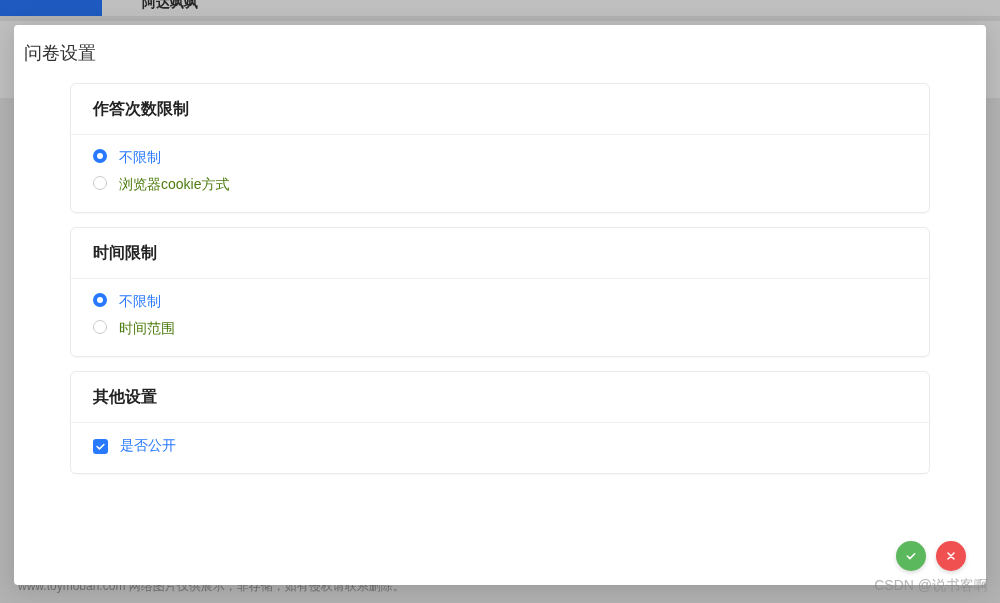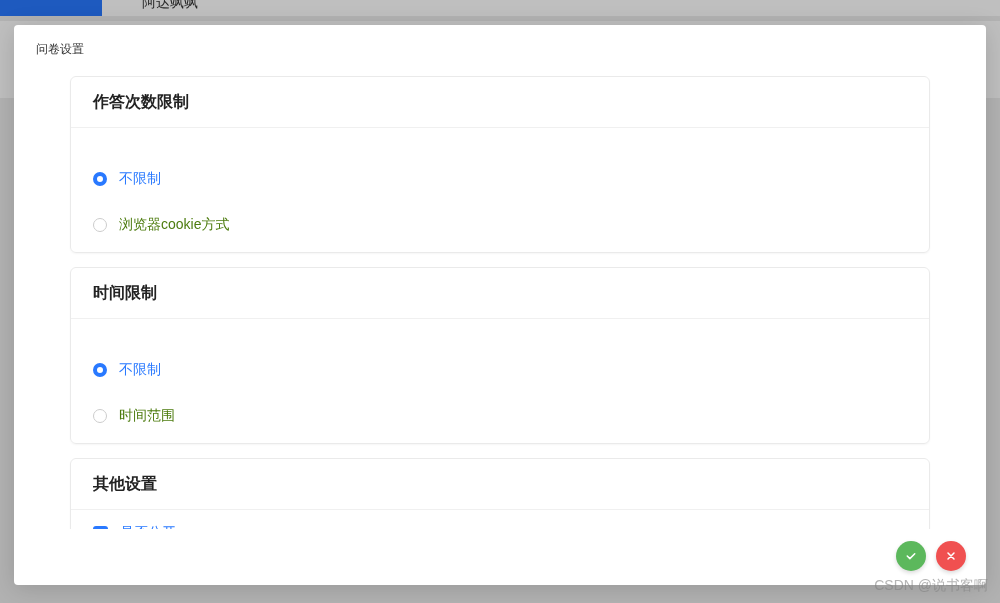--- a/index.html
+++ b/index.html
@@ -23,20 +23,21 @@
       left: 0;
       right: 0;
       bottom: 0;
       background: #eeeeee;
     }
     .bg-header {
       height: 16px;
       background: #fff;
       display: flex;
       align-items: flex-end;
+      font-weight: bold;
     }
     .bg-sidebar-item {
       width: 102px;
       height: 18px;
       background: #2979ff;
     }
     .bg-content-item {
       margin-left: 40px;
       color: #333;
       font-size: 14px;
@@ -72,23 +73,23 @@
       left: 14px;
       right: 14px;
       bottom: 18px;
       background: #fff;
       border-radius: 4px;
       box-shadow: 0 4px 24px rgba(0,0,0,0.15);
       display: flex;
       flex-direction: column;
     }
     .modal-title {
-      font-size: 12px;
+      font-size: 18px;
       color: #333;
-      padding: 16px 22px 14px 22px;
+      padding: 16px 22px 14px 10px;
       font-weight: 500;
     }
     .modal-body {
       flex: 1;
       padding: 4px 56px;
       overflow: auto;
     }
 
     .card {
       border: 1px solid #eaeaea;
@@ -102,24 +103,22 @@
       color: #222;
       font-weight: 700;
       border-bottom: 1px solid #f0f0f0;
     }
     .card-body {
       padding: 14px 22px 18px 22px;
     }
 
     .radio-row {
       display: flex;
-      align-items: center;
       margin-bottom: 9px;
       cursor: pointer;
-      margin-top: 28px;
     }
     .radio-row:last-child {
       margin-bottom: 0;
     }
     .radio {
       width: 14px;
       height: 14px;
       border-radius: 50%;
       border: 1px solid #ccc;
       margin-right: 12px;
@@ -201,20 +200,21 @@
   </style>
 </head>
 <body>
 
 <div class="background">
   <div class="bg-header">
     <div class="bg-sidebar-item"></div>
     <div class="bg-content-item">阿达飒飒</div>
   </div>
   <div class="bg-panel2"></div>
+  <div class="bg-footer">www.toymoban.com 网络图片仅供展示，非存储，如有侵权请联系删除。</div>
 </div>
 
 <div class="overlay"></div>
 
 <div class="modal">
   <div class="modal-title">问卷设置</div>
 
   <div class="modal-body">
 
     <div class="card">

